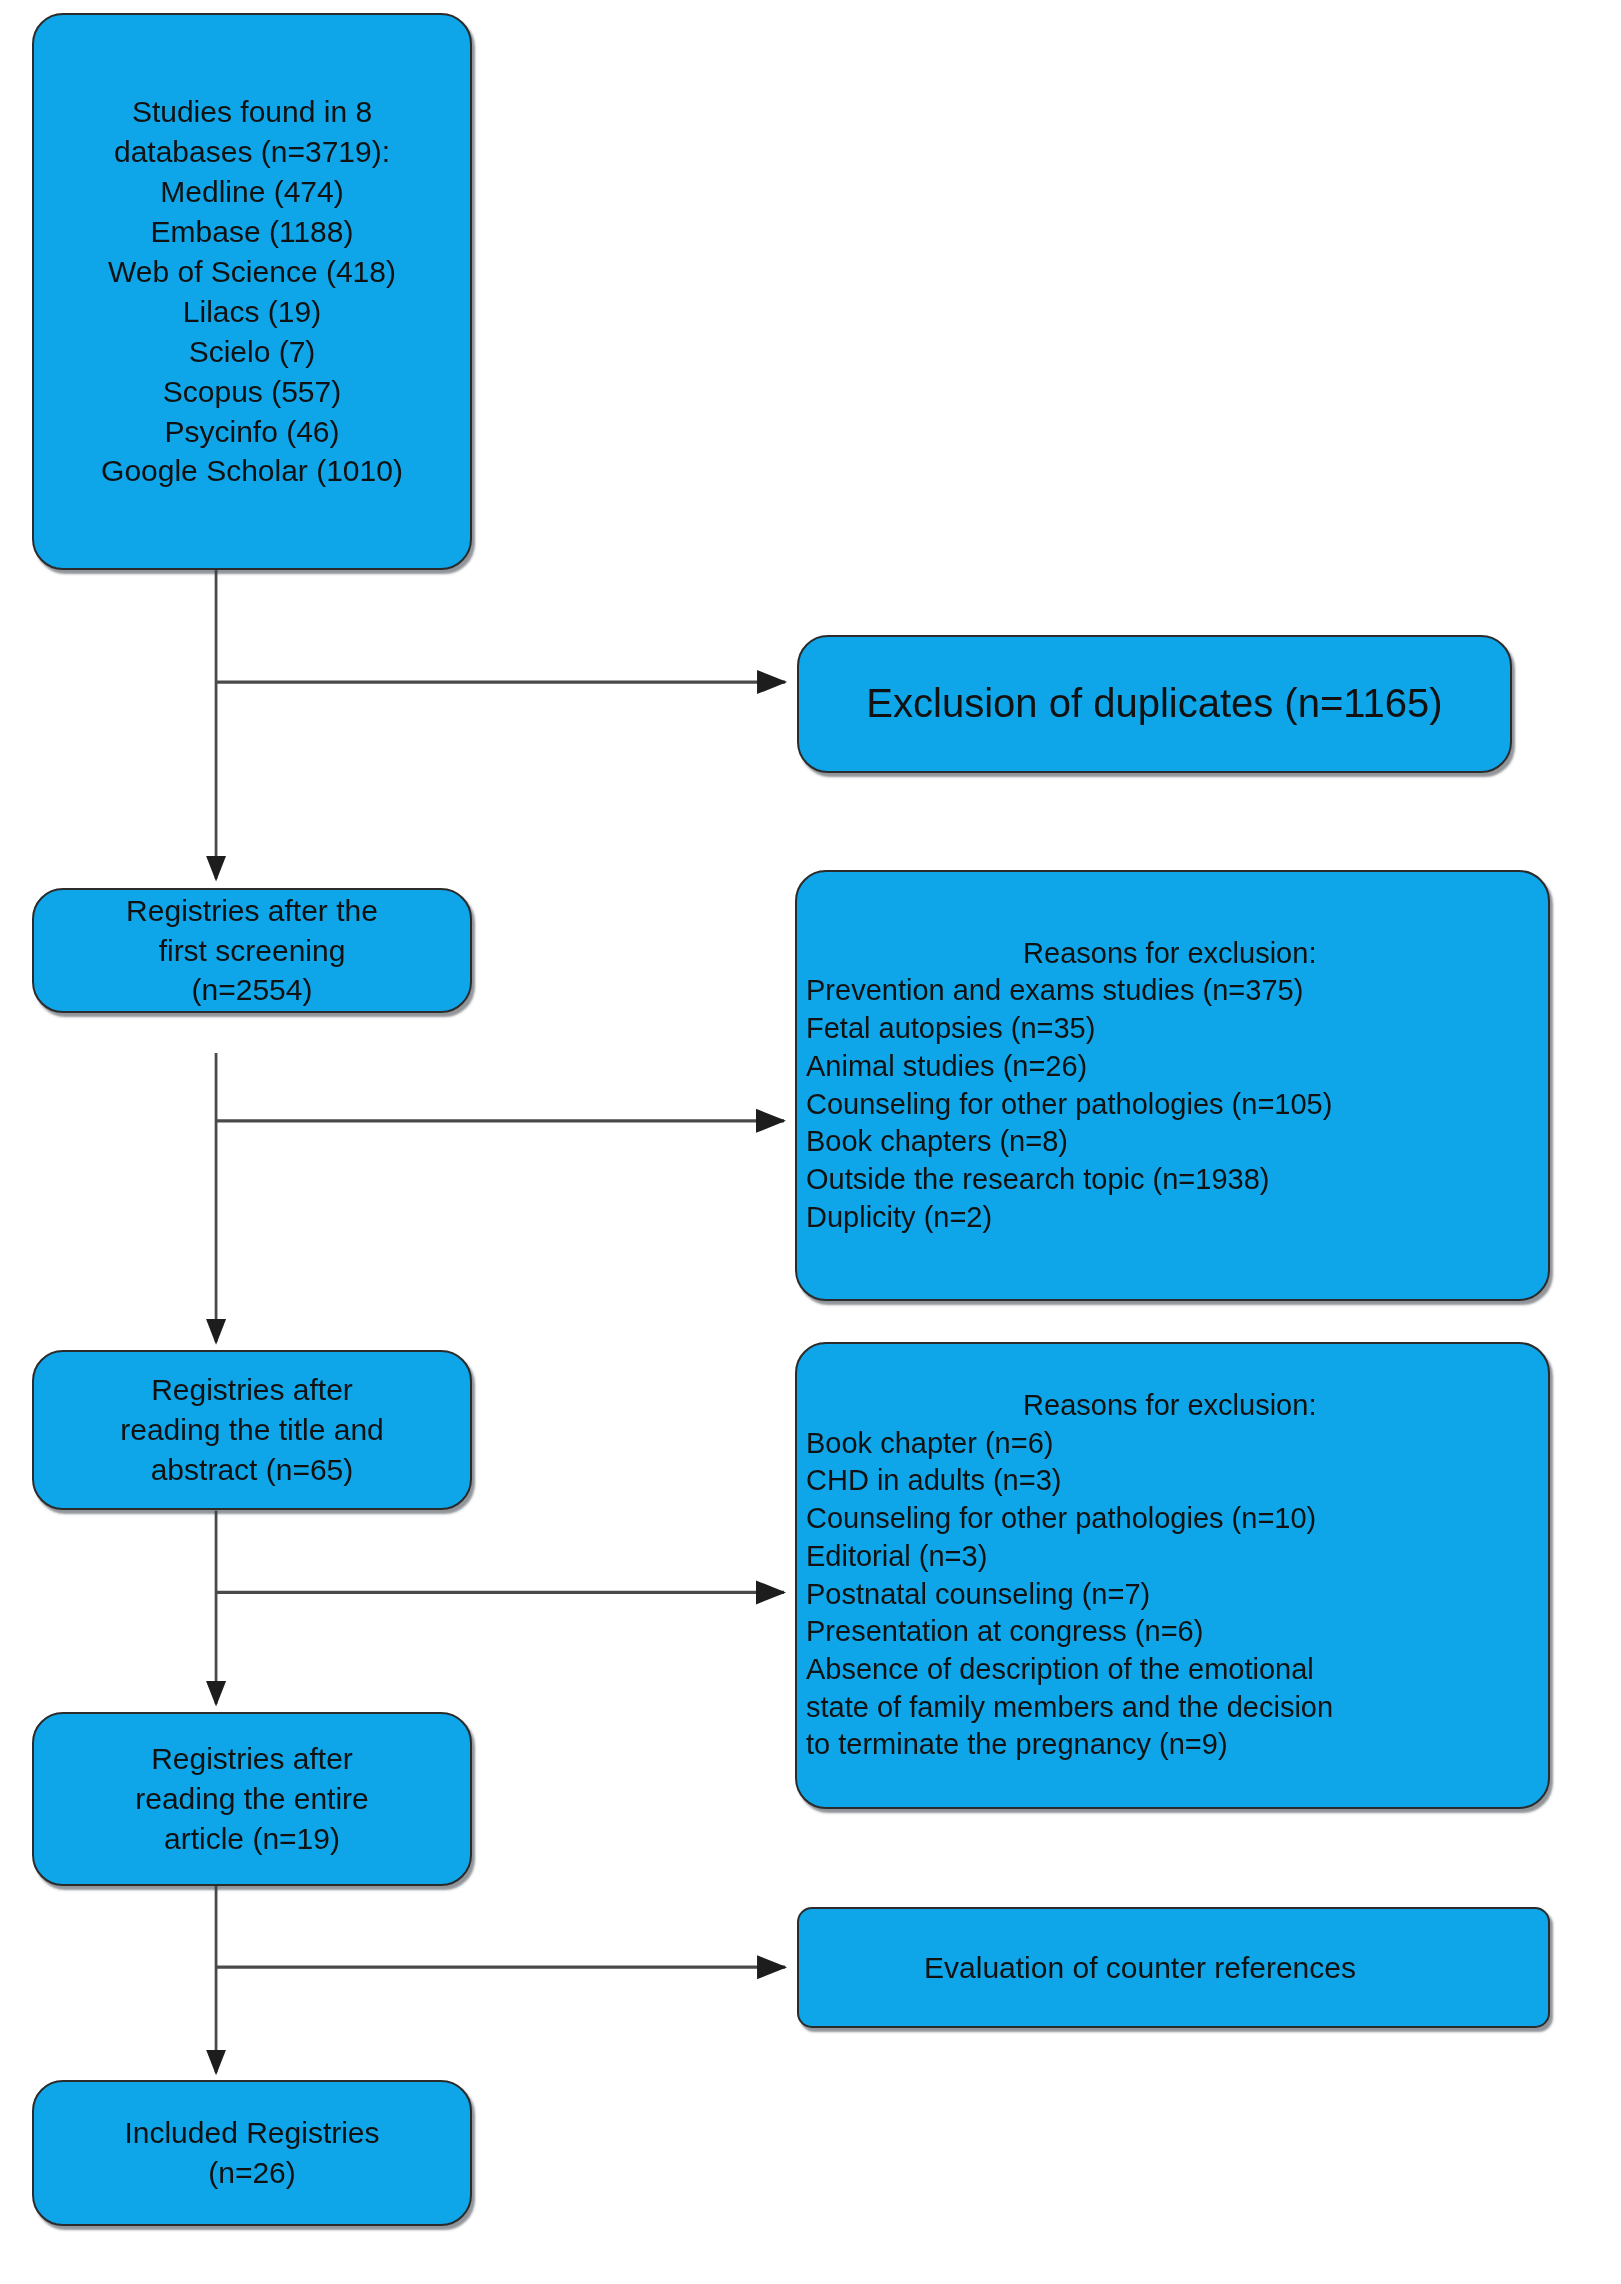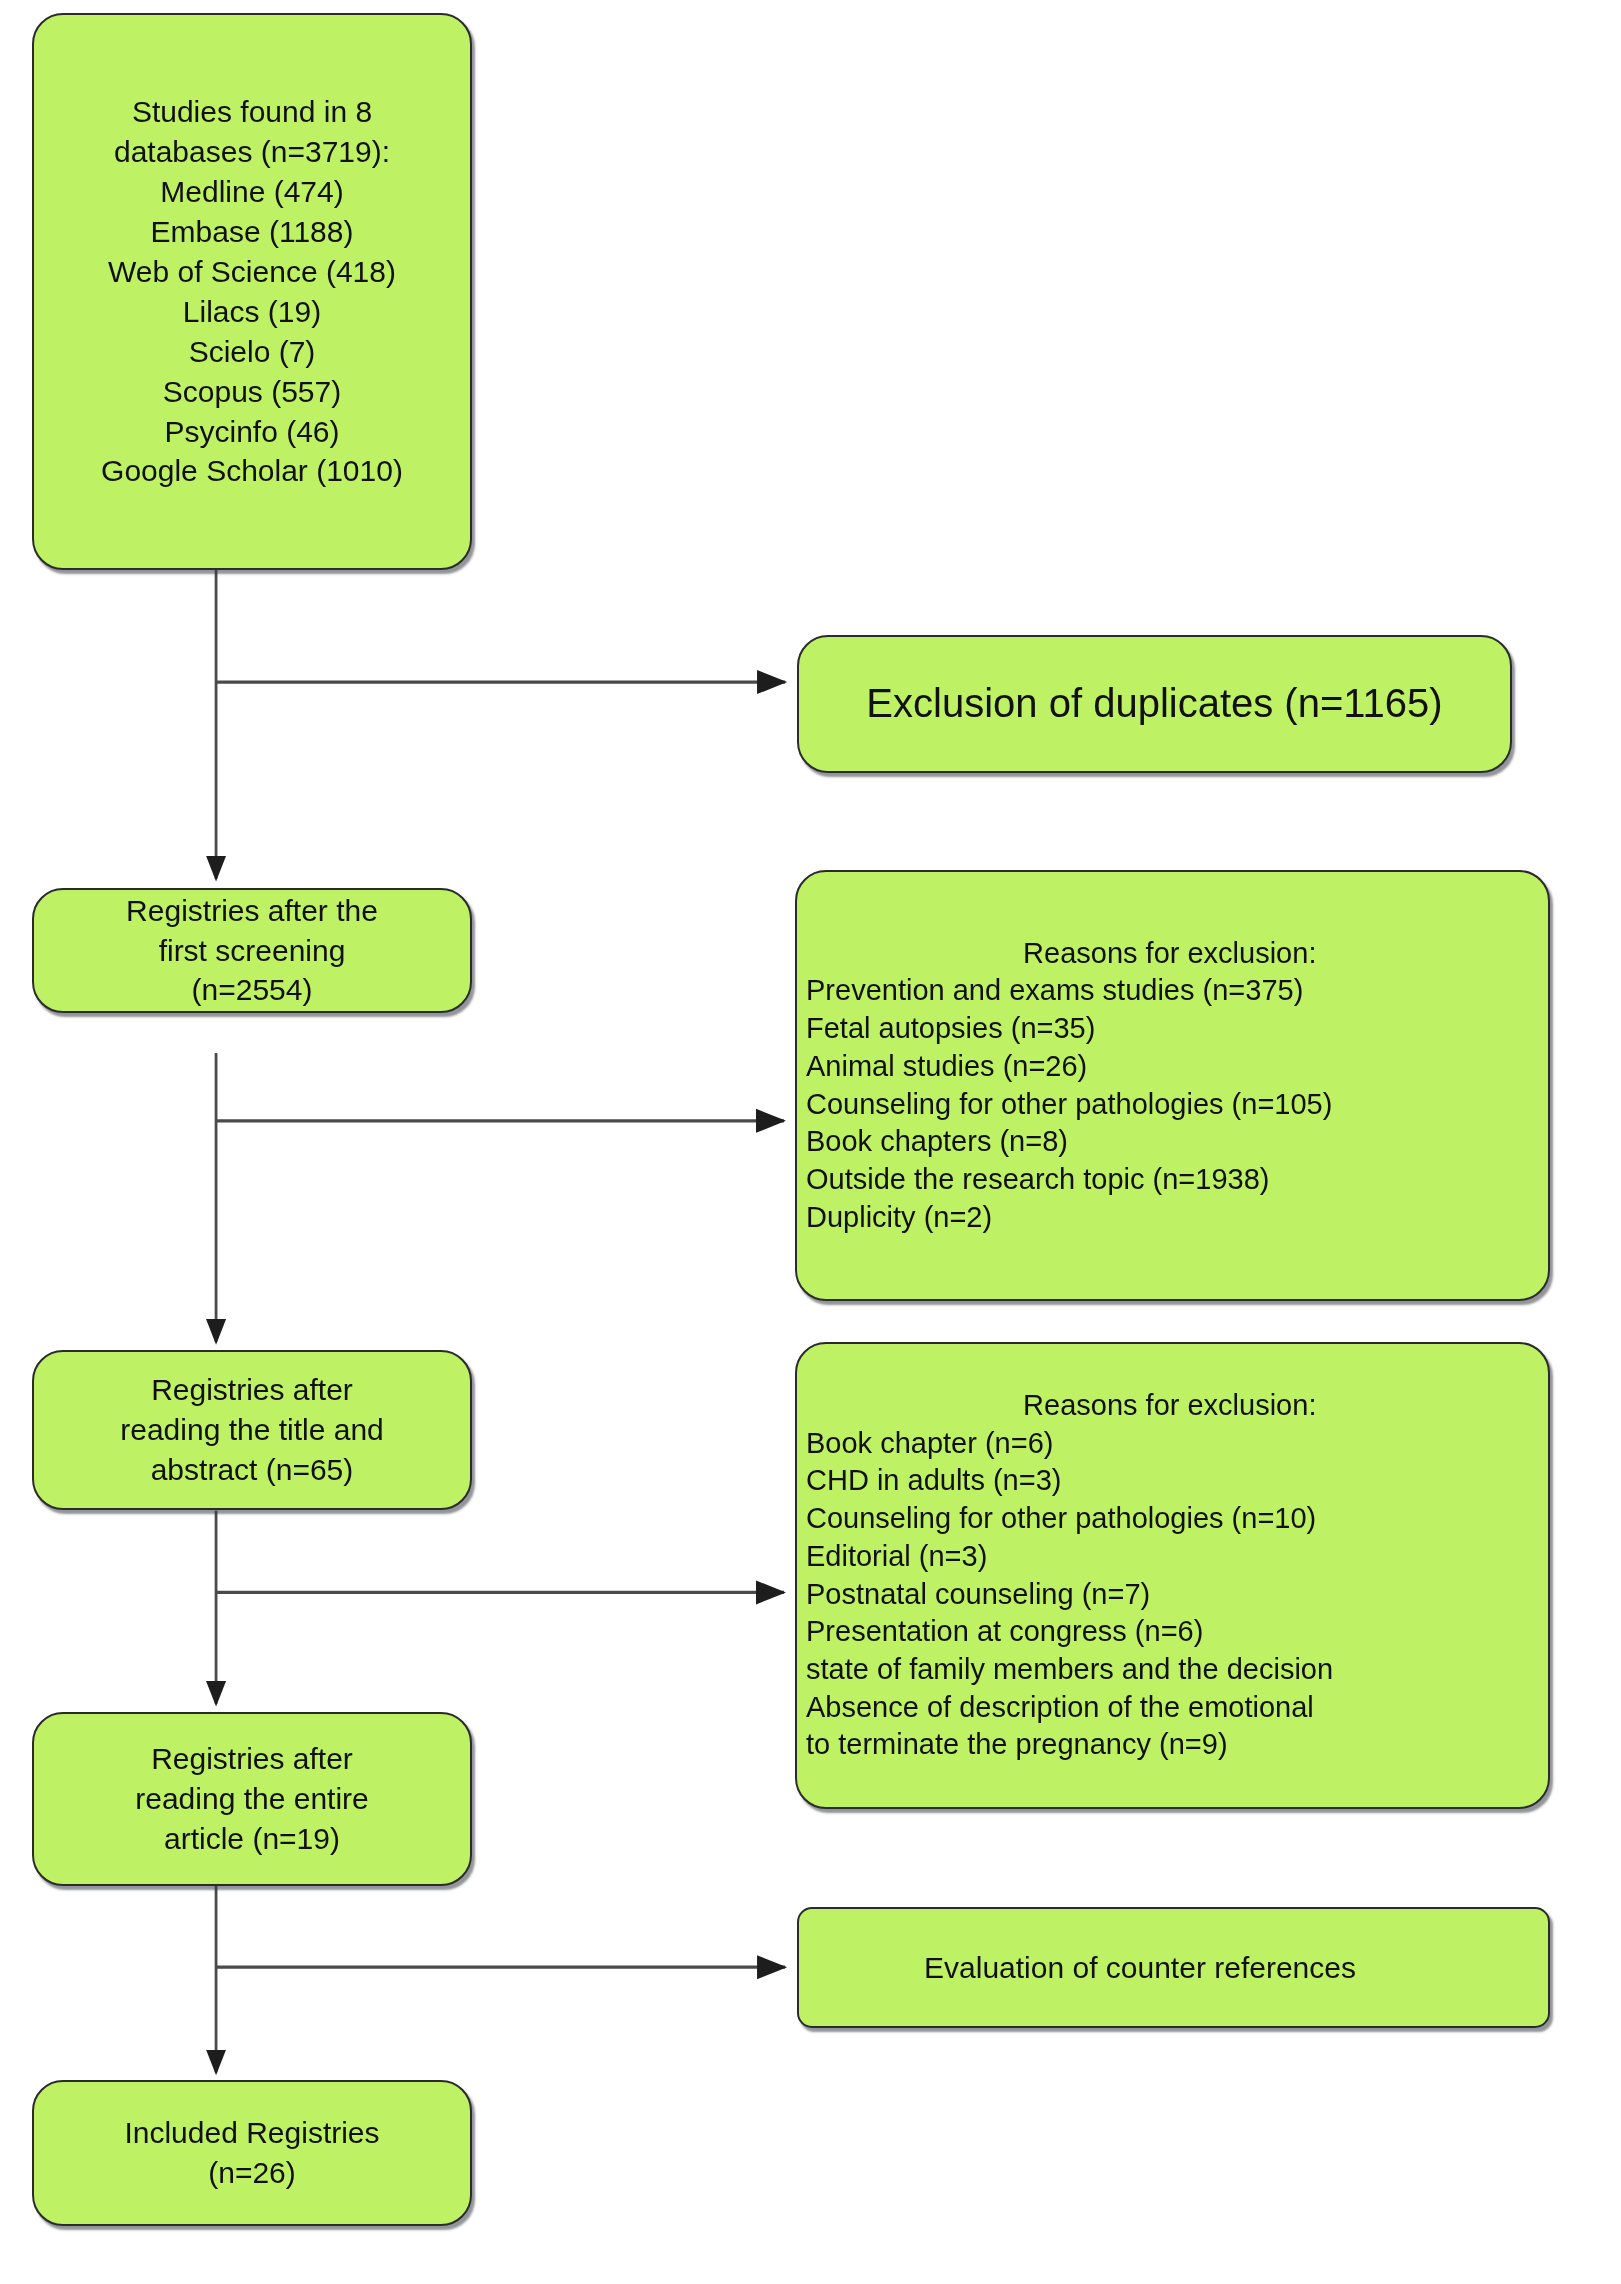--- a/index.html
+++ b/index.html
@@ -13,21 +13,21 @@
   #diagram{
     position:absolute;left:0;top:0;width:1622px;height:2284px;
   }
   .edges{
     position:absolute;left:0;top:0;width:1622px;height:2284px;
     pointer-events:none;
   }
   .node{
     position:absolute;
     box-sizing:border-box;
-    background:#bef264;
+    background:#0ea5e9;
     border:2.8px solid #2b2b2b;
     border-radius:31px;
     box-shadow:3.3px 3.9px 2.2px -0.6px rgba(55,60,70,.55);
     display:flex;
     flex-direction:column;
     align-items:center;
     justify-content:center;
     color:#111111;
     font-size:30px;
     line-height:1.33;
@@ -141,22 +141,22 @@
   </div>
 
   <div class="node left-align" id="n-reasons2">
     <span class="ln hdr">Reasons for exclusion:</span>
     <span class="ln">Book chapter (n=6)</span>
     <span class="ln">CHD in adults (n=3)</span>
     <span class="ln">Counseling for other pathologies (n=10)</span>
     <span class="ln">Editorial (n=3)</span>
     <span class="ln">Postnatal counseling (n=7)</span>
     <span class="ln">Presentation at congress (n=6)</span>
+    <span class="ln">Absence of description of the emotional</span>
     <span class="ln">state of family members and the decision</span>
-    <span class="ln">Absence of description of the emotional</span>
     <span class="ln">to terminate the pregnancy (n=9)</span>
   </div>
 
   <div class="node" id="n-screen3">
     <span class="ln">Registries after</span>
     <span class="ln">reading the entire</span>
     <span class="ln">article (n=19)</span>
   </div>
 
   <div class="node single" id="n-counterref">

